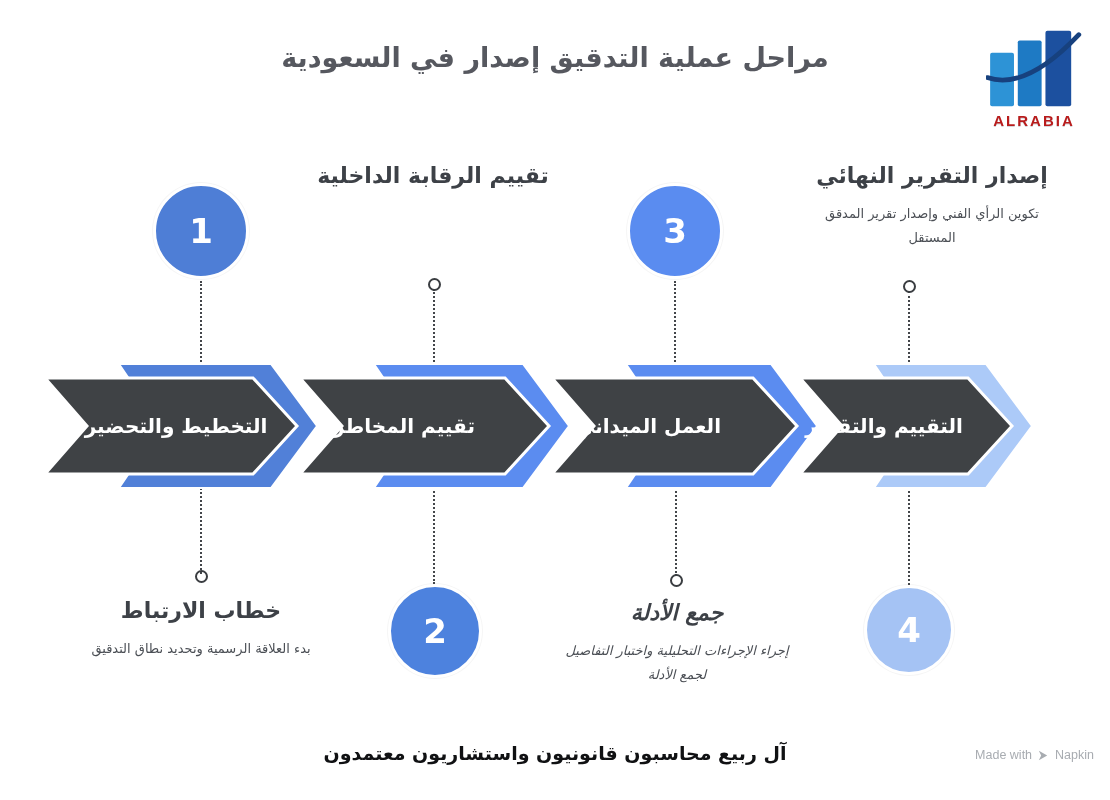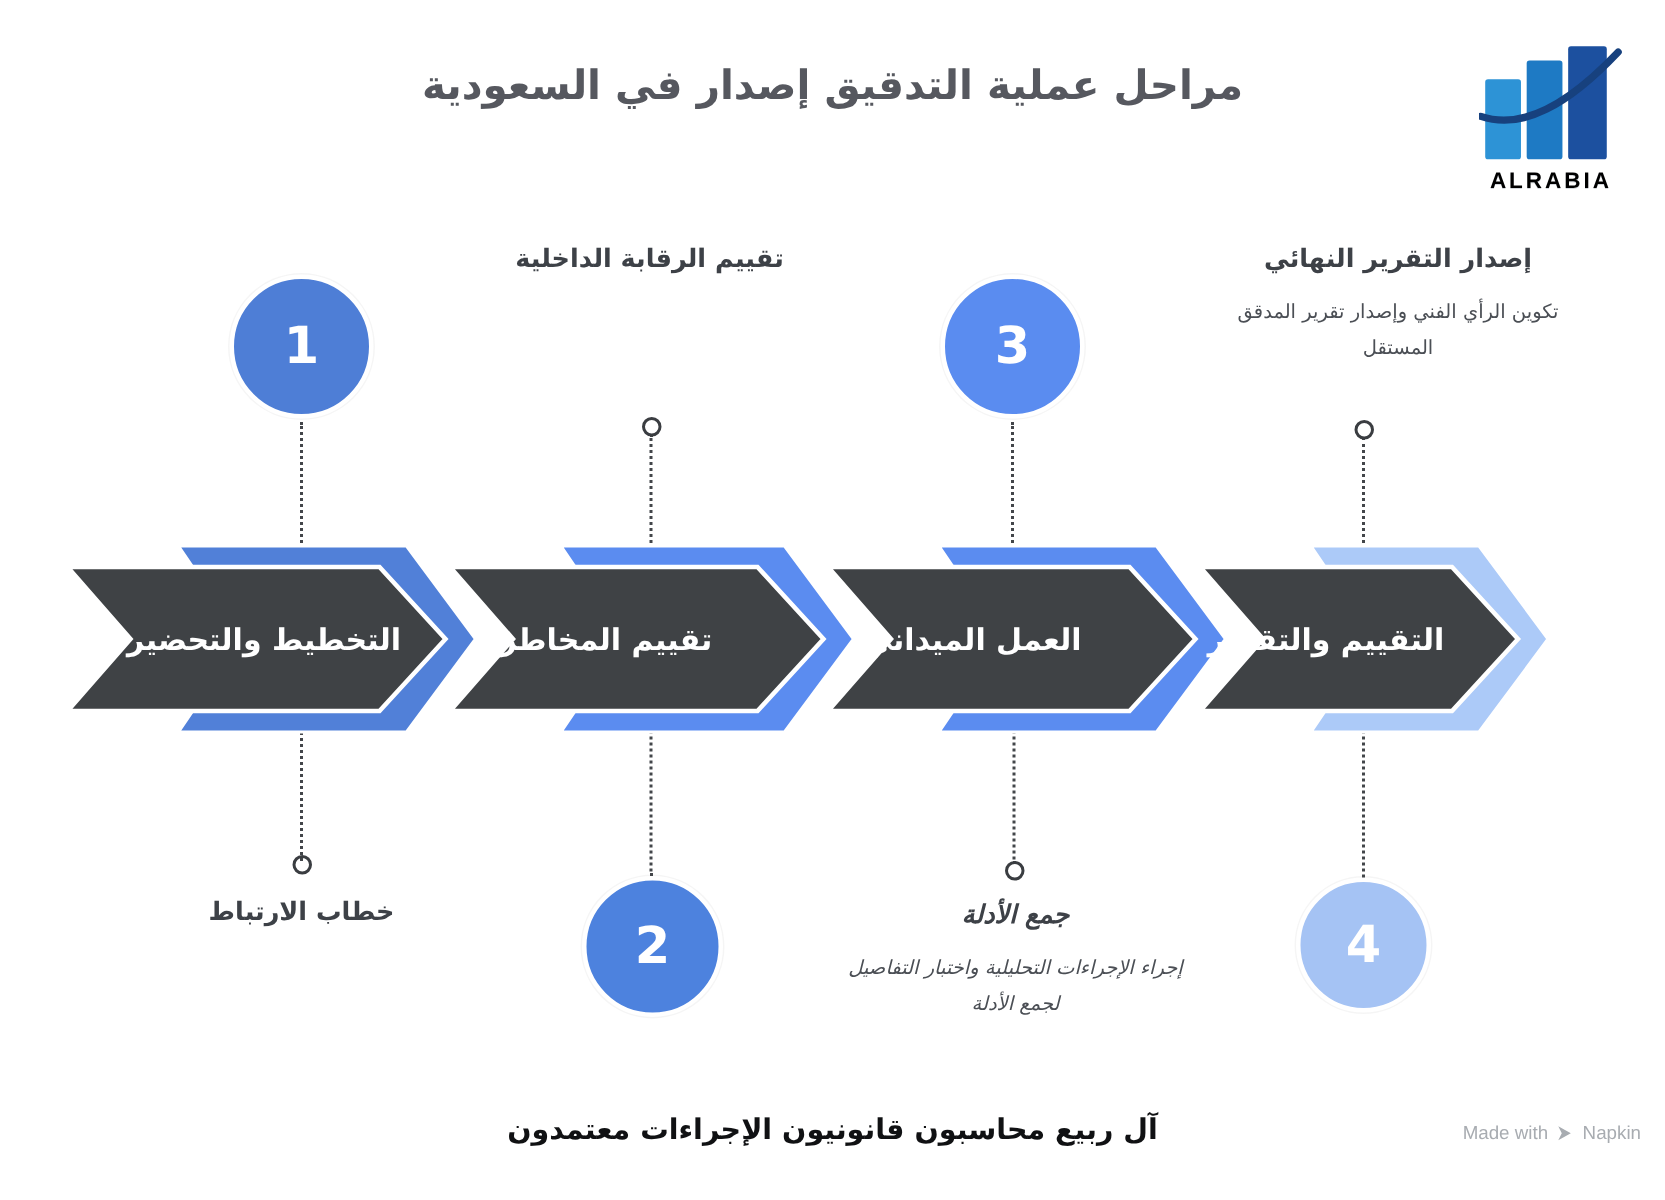--- a/index.html
+++ b/index.html
@@ -9,21 +9,21 @@
   }
   
   .title{
     position:absolute;top:42px;left:0;right:0;text-align:center;
     font-size:27px;font-weight:800;color:#56585f;letter-spacing:.5px;direction:rtl;
   }
   
   .logo{position:absolute;top:28px;right:24px;width:104px;text-align:center;}
   .logo svg{display:block;margin:0 auto;}
   .logo-text{
-    font-size:15px;font-weight:800;color:#000000;letter-spacing:2px;margin-top:2px;
+    font-size:15px;font-weight:800;color:#b91c1c;letter-spacing:2px;margin-top:2px;
     text-shadow:0 1px 0 #d4d8dd;font-family:"Liberation Sans",sans-serif;
   }
   
   .numcircle{
     position:absolute;border-radius:50%;border:3px solid #fff;box-sizing:border-box;
     display:flex;align-items:center;justify-content:center;
     color:#fff;font-size:34px;font-weight:800;
     box-shadow:0 0 0 1px rgba(0,0,0,0.04);
   }
   .c1{left:153px;top:183px;width:96px;height:96px;background:#4e7ed6;}
@@ -53,21 +53,21 @@
   .band text{
     font-family:"DejaVu Sans","Liberation Sans",sans-serif;
     font-size:20px;font-weight:800;fill:#ffffff;direction:rtl;
   }
   
   .tb{position:absolute;text-align:center;direction:rtl;}
   .tb1{left:81px;top:598px;width:240px;}
   .tb2{left:313px;top:163px;width:240px;}
   .tb3{left:557px;top:600px;width:240px;font-style:italic;}
   .tb4{left:812px;top:163px;width:240px;}
-  .tb-heading{font-size:17px;font-weight:800;color:#3d4147;margin-bottom:14px;}
+  .tb-heading{font-size:22px;font-weight:800;color:#3d4147;margin-bottom:14px;}
   .tb-body{font-size:13px;color:#4b4f55;line-height:1.85;width:225px;margin:0 auto;}
   
   .footer{
     position:absolute;left:0;right:0;top:742px;text-align:center;direction:rtl;
     font-size:19px;font-weight:800;color:#101113;
   }
   
   .credit{
     position:absolute;right:16px;top:748px;display:flex;align-items:center;gap:5px;
     font-size:12.5px;color:#a8acb1;font-family:"Liberation Sans",sans-serif;
@@ -131,34 +131,35 @@
     <path d="M800,18 H968 L1012,66 L968,114 H800 L842,66 Z" fill="#3f4245" stroke="#ffffff" stroke-width="3"></path>
 
     <text x="176" y="73" text-anchor="middle">التخطيط والتحضير</text>
     <text x="404" y="73" text-anchor="middle">تقييم المخاطر</text>
     <text x="648" y="73" text-anchor="middle">العمل الميداني</text>
     <text x="884" y="73" text-anchor="middle">التقييم والتقرير</text>
   </svg>
 
   <div class="tb tb1">
     <div class="tb-heading">خطاب الارتباط</div>
+    <div class="tb-body">بدء العلاقة الرسمية وتحديد نطاق التدقيق</div>
   </div>
   <div class="tb tb2">
     <div class="tb-heading">تقييم الرقابة الداخلية</div>
   </div>
   <div class="tb tb3">
     <div class="tb-heading">جمع الأدلة</div>
     <div class="tb-body">إجراء الإجراءات التحليلية واختبار التفاصيل لجمع الأدلة</div>
   </div>
   <div class="tb tb4">
     <div class="tb-heading">إصدار التقرير النهائي</div>
     <div class="tb-body">تكوين الرأي الفني وإصدار تقرير المدقق المستقل</div>
   </div>
 
-  <div class="footer">آل ربيع محاسبون قانونيون الإجراءات معتمدون</div>
+  <div class="footer">آل ربيع محاسبون قانونيون واستشاريون معتمدون</div>
 
   <div class="credit">
     <span>Made with</span>
     <svg width="13" height="13" viewBox="0 0 14 14">
       <path d="M2,12 L11,7 L2,2 L4.5,7 Z" fill="#a8acb1"></path>
     </svg>
     <span>Napkin</span>
   </div>
 
 </div>

